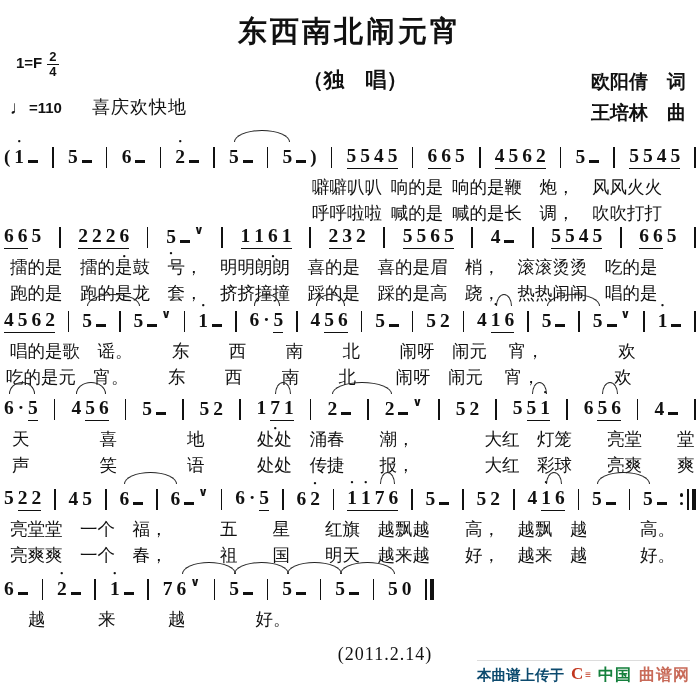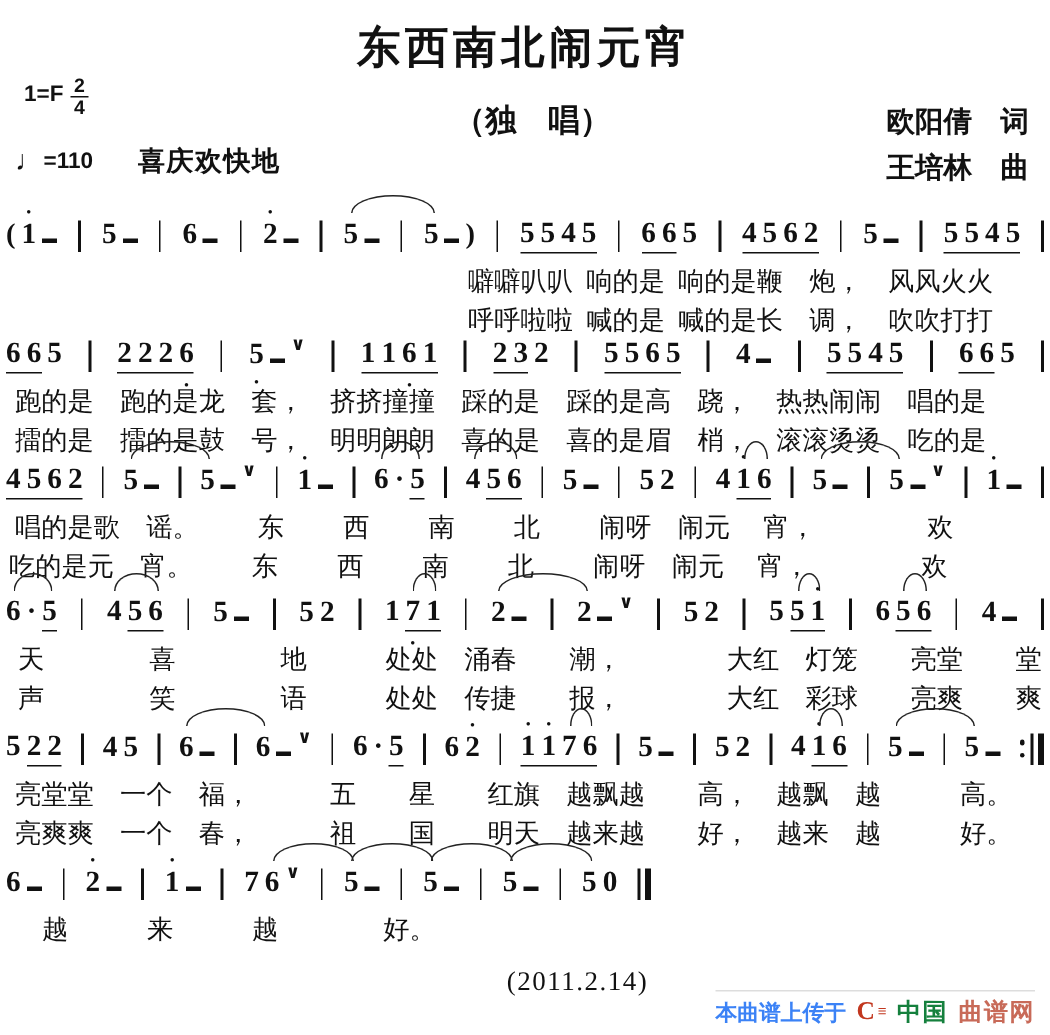--- a/index.html
+++ b/index.html
@@ -13,21 +13,21 @@
             font-size:21px;font-weight:600;}
   .keysig{position:absolute;left:16px;top:48px;display:flex;align-items:center;gap:5px;
           font-family:"Liberation Sans","DejaVu Sans",sans-serif;font-weight:700;font-size:15px;}
   .frac{display:inline-flex;flex-direction:column;align-items:center;font-size:13px;
         line-height:1.05;transform:translateY(2px);}
   .frac .den{border-top:1.5px solid #111;padding:0 2px;}
   .tempo{position:absolute;left:10px;top:95px;display:flex;align-items:center;
          font-family:"Liberation Sans","DejaVu Sans",sans-serif;}
   .tnote{font-size:19px;line-height:1;}
   .tval{font-size:15px;font-weight:700;}
-  .expr{margin-left:30px;font-size:18px;font-weight:700;letter-spacing:1px;}
+  .expr{margin-left:30px;font-size:18px;font-weight:400;letter-spacing:1px;}
   .credits{position:absolute;right:14px;top:66px;font-size:19px;line-height:31px;font-weight:600;text-align:center;}
 
   
   .score{position:absolute;inset:0;pointer-events:none;}
   .sys{position:absolute;left:4px;right:4px;}
   .notes-row{display:flex;justify-content:space-between;align-items:center;position:relative;height:30px;}
   .measure{display:flex;align-items:baseline;gap:4px;font-size:19.5px;font-weight:700;
            font-family:"Liberation Serif","DejaVu Serif",serif;}
   .note{position:relative;display:inline-block;line-height:1.15;}
   .grp{display:inline-flex;gap:4px;border-bottom:1.8px solid #111;padding-bottom:1px;}
@@ -49,21 +49,21 @@
   .db::after{content:"•";position:absolute;bottom:-10px;left:50%;transform:translateX(-50%);
              font-size:8.5px;line-height:1;}
   .grp .db::after{bottom:-13px;}
   .lyr{white-space:pre;font-size:17.5px;line-height:1.22;margin-top:5px;}
 
   
   .date{position:absolute;top:644px;left:0;right:0;text-align:center;
         padding-left:70px;font-size:18px;letter-spacing:1px;}
   .footer{position:absolute;right:10px;top:660px;display:flex;align-items:center;gap:7px;
           font-family:"Liberation Sans","DejaVu Sans",sans-serif;border-top:1px solid #ddd;padding-top:4px;}
-  .ftext{font-size:14.5px;font-weight:600;color:#3b82f6;}
+  .ftext{font-size:14.5px;font-weight:600;color:#0c4a6e;}
   .logo{position:relative;width:20px;height:17px;flex:none;}
   .logo .lc{position:absolute;left:0;top:-3px;color:#c2371f;font-weight:800;font-size:17px;
             font-family:"Liberation Serif",serif;}
   .logo .ll{position:absolute;right:0;top:2px;color:#c2371f;font-size:10px;}
   .site1{color:#15803d;font-weight:800;font-size:16px;letter-spacing:1px;}
   .site2{color:#c86a58;font-weight:800;font-size:16px;letter-spacing:1px;}
 </style>
 </head>
 <body>
 
@@ -238,22 +238,22 @@
           <span class="bar"></span>
           <div class="measure">
             <span class="grp">
               <span class="note">6</span>
               <span class="note">6</span>
             </span>
             <span class="note">5</span>
           </div>
           <span class="bar"></span>
         </div>
+        <div class="lyr" style="margin-left: 6px;">擂的是　擂的是鼓　号，　明明朗朗　喜的是　喜的是眉　梢，　滚滚烫烫　吃的是</div>
         <div class="lyr" style="margin-left: 6px;">跑的是　跑的是龙　套，　挤挤撞撞　踩的是　踩的是高　跷，　热热闹闹　唱的是</div>
-        <div class="lyr" style="margin-left: 6px;">擂的是　擂的是鼓　号，　明明朗朗　喜的是　喜的是眉　梢，　滚滚烫烫　吃的是</div>
       </div>
       <div class="sys" style="top: 306px;">
         <div class="notes-row">
           <div class="measure">
             <span class="grp">
               <span class="note">4</span>
               <span class="note">5</span>
               <span class="note">6</span>
               <span class="note">2</span>
             </span>

